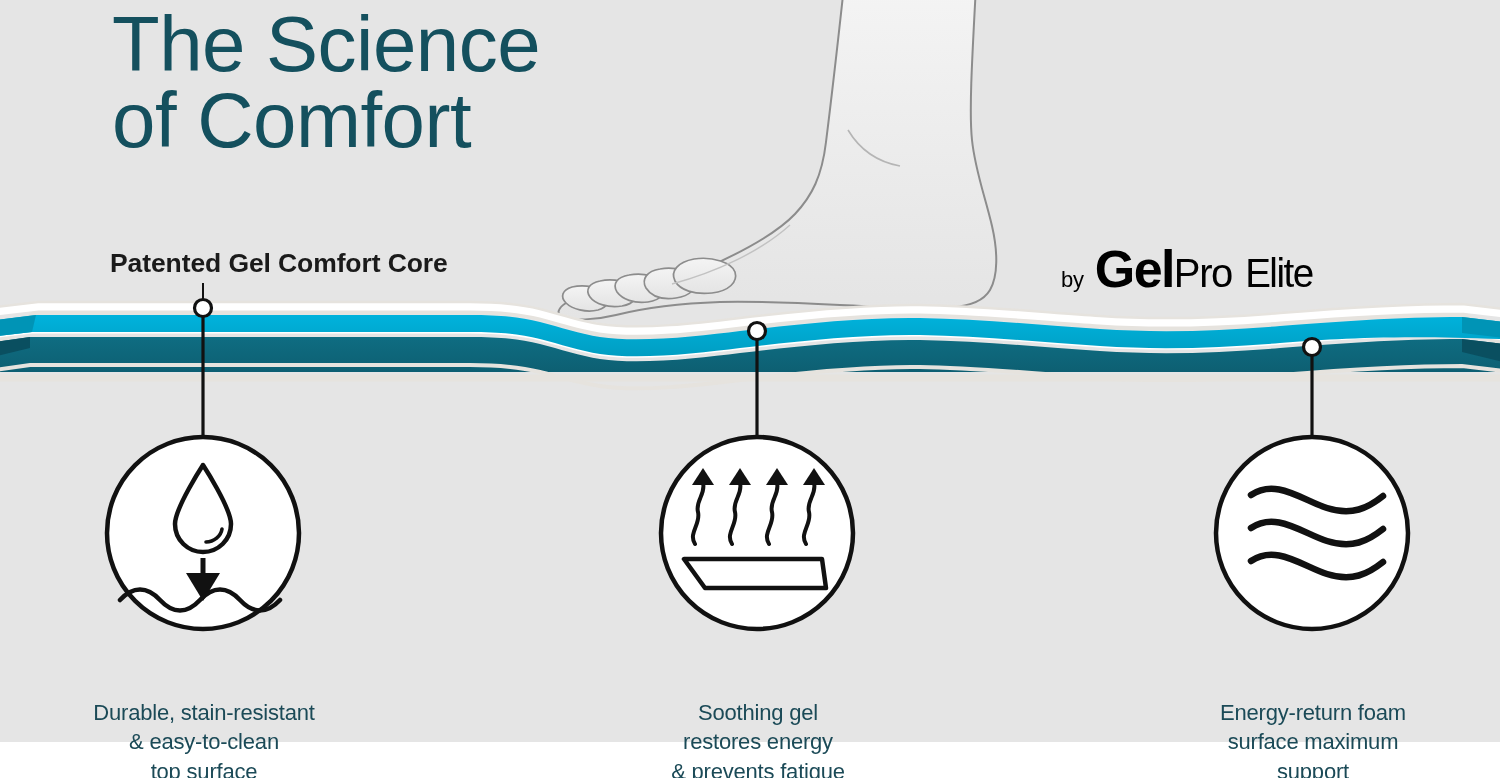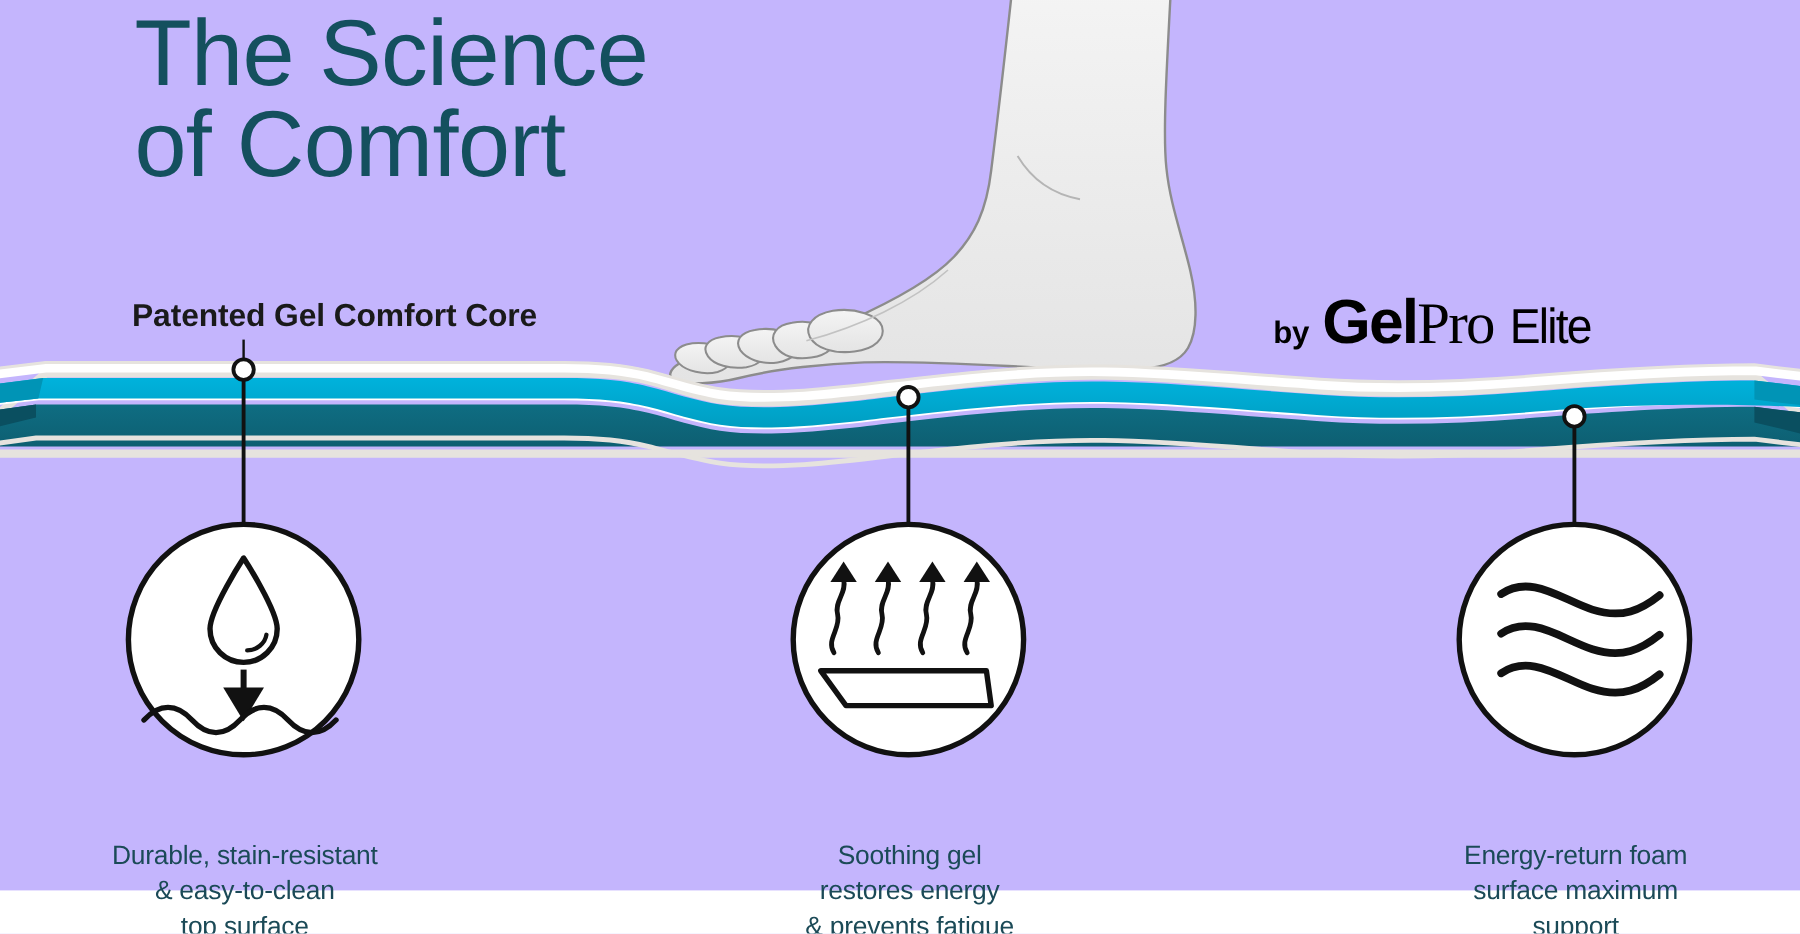--- a/index.html
+++ b/index.html
@@ -9,21 +9,21 @@
     height: 778px;
     background: #ffffff;
     font-family: "Liberation Sans", sans-serif;
     overflow: hidden;
   }
 
   #infographic {
     position: relative;
     width: 1500px;
     height: 742px;
-    background: #c4b5fd;
+    background: #e5e5e5;
   }
 
   
   #headline {
     position: absolute;
     left: 112px;
     top: 6px;
     width: 620px;
     color: #14505e;
     font-size: 78px;
@@ -49,36 +49,35 @@
   #brand-logo {
     position: absolute;
     left: 1061px;
     top: 239px;
     display: flex;
     align-items: baseline;
     color: #000000;
     white-space: nowrap;
   }
   #brand-by {
-    font-size: 26px;
-    font-weight: 700;
+    font-size: 22px;
+    font-weight: 400;
     letter-spacing: -0.2px;
     margin-right: 11px;
   }
   #brand-gel {
     font-size: 52px;
     font-weight: 700;
     letter-spacing: -1.6px;
     font-stretch: condensed;
   }
   #brand-pro {
-    font-size: 49px;
+    font-size: 40px;
     font-weight: 400;
     letter-spacing: -1.4px;
-    font-family: Liberation Serif, serif;
   }
   #brand-elite {
     font-size: 41px;
     font-weight: 400;
     letter-spacing: -1.6px;
     margin-left: 11px;
     transform: scaleX(0.94);
     transform-origin: left baseline;
   }
 

